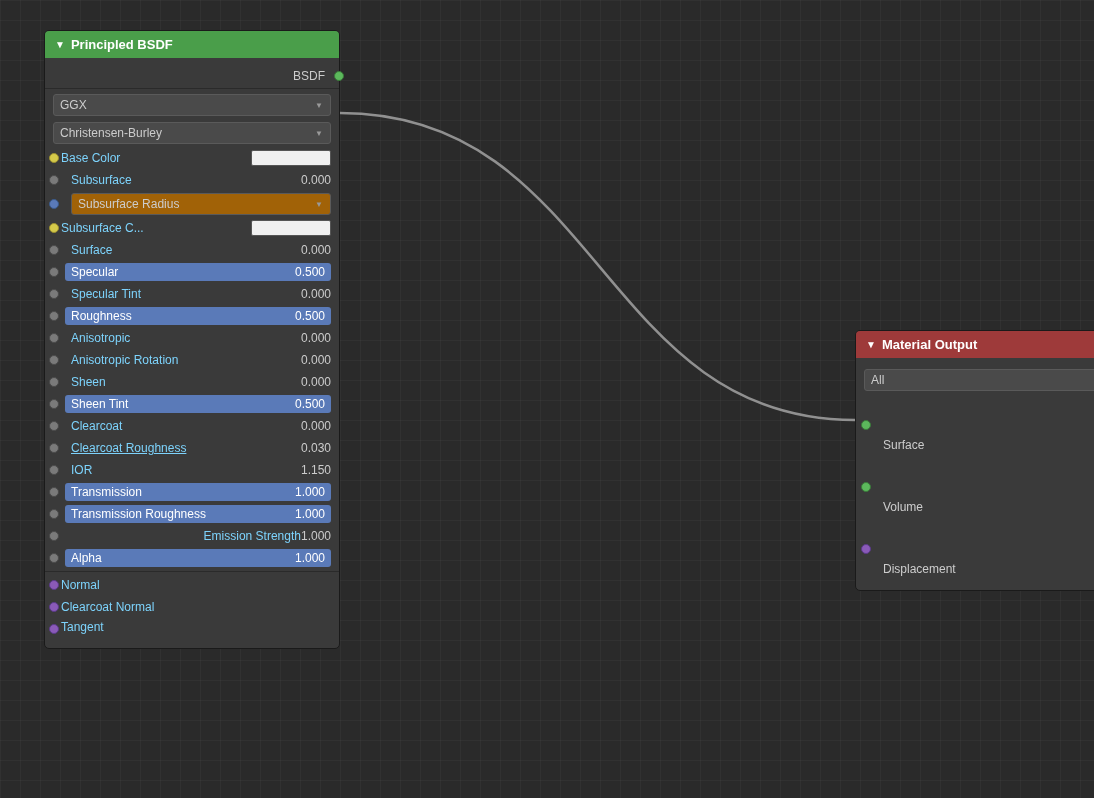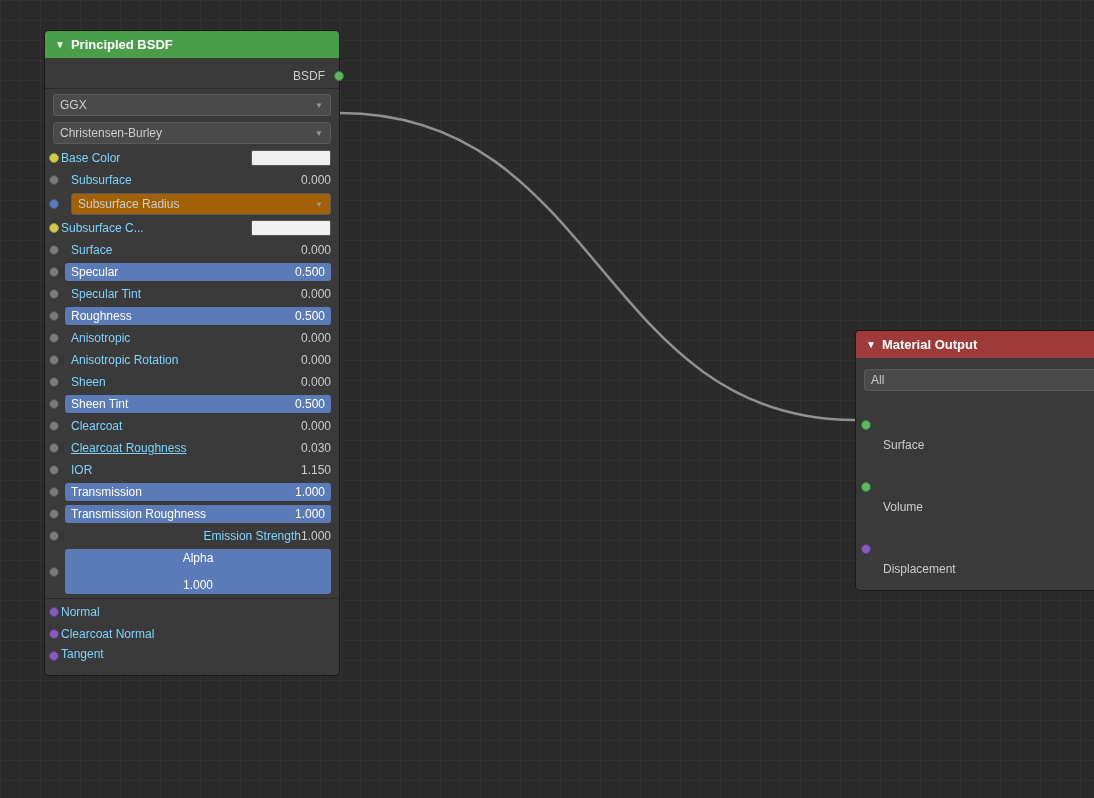--- a/index.html
+++ b/index.html
@@ -357,21 +357,21 @@
 
 
     <div class="param-row">
       <div class="socket socket-gray"></div>
       <span class="param-label" style="padding-left:14px;text-align:right;">Emission Strength</span>
       <span class="param-value">1.000</span>
     </div>
 
     <div class="param-row">
       <div class="socket socket-gray"></div>
-      <div class="slider-bg" style="margin-left:4px;flex-direction:column;">
+      <div class="slider-bg" style="margin-left:4px;">
         <span>Alpha</span>
         <span>1.000</span>
       </div>
     </div>
 
     <div class="divider"></div>
 
     <div class="param-row">
       <div class="socket socket-purple"></div>
       <span class="param-label">Normal</span>

